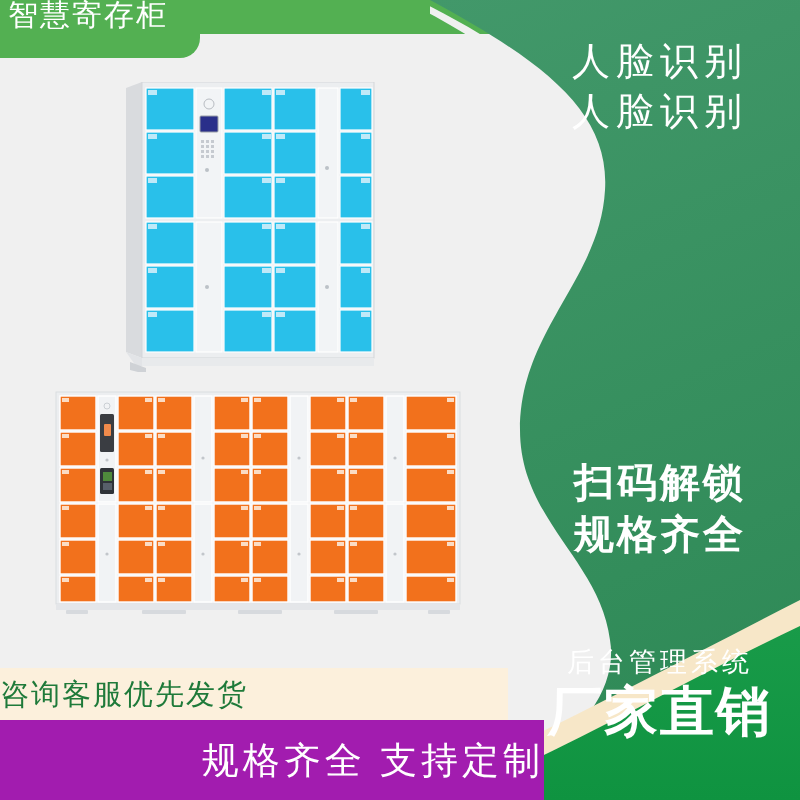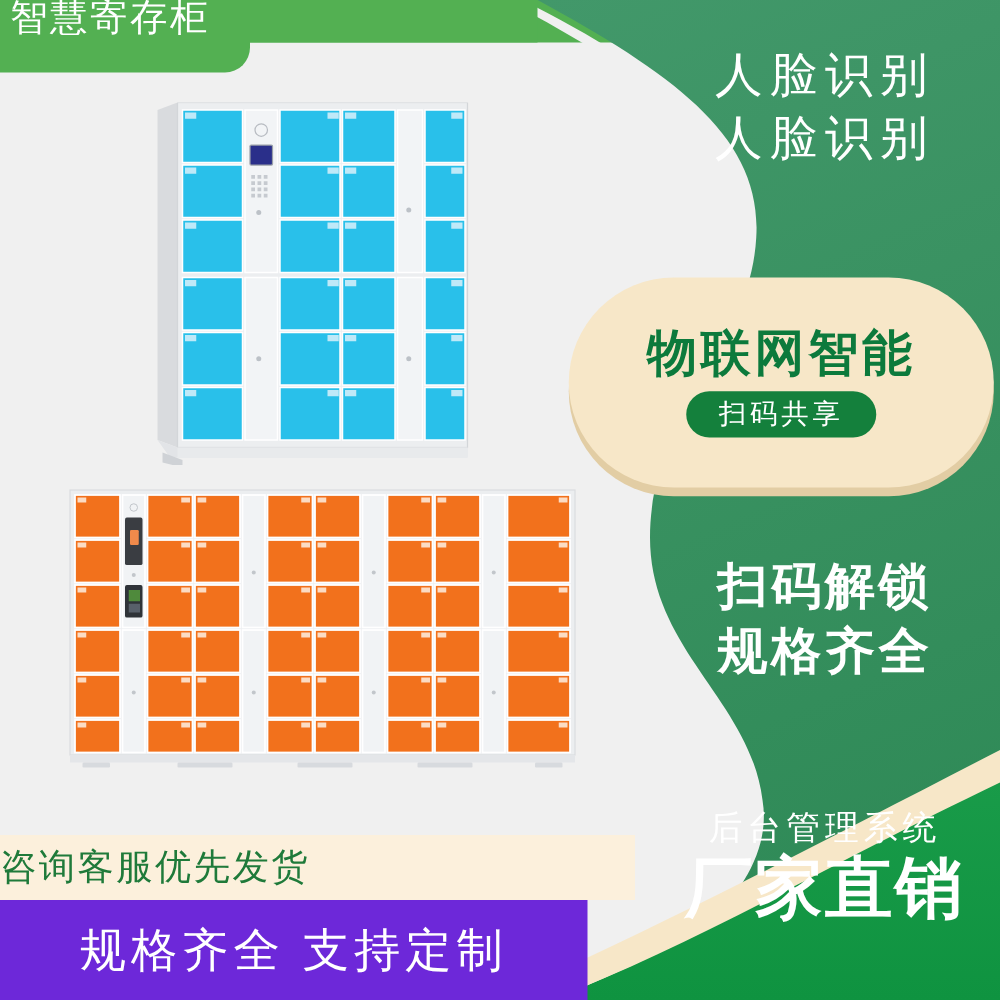--- a/index.html
+++ b/index.html
@@ -56,21 +56,21 @@
     color: #0c7a3c; font-size: 40px; font-weight: 700;
     letter-spacing: 3px; line-height: 1;
   }
   .pill {
     background: #14803c; color: #ffffff;
     font-size: 22px; letter-spacing: 3px;
     border-radius: 22px;
     padding: 7px 26px 8px; line-height: 1;
   }
 
-  .feat-2 { left: 520px; top: 443px; width: 280px; }
+  .feat-2 { left: 520px; top: 456px; width: 280px; }
   .feat-2 .line {
     color: #ffffff; font-size: 40px; font-weight: 700;
     letter-spacing: 3px; line-height: 1.3;
   }
 
   .feat-3 { left: 515px; top: 646px; width: 290px; }
   .feat-3 .sub {
     color: #ffffff; font-size: 27px; letter-spacing: 4px;
     font-weight: 400; line-height: 1.25;
   }
@@ -84,23 +84,23 @@
     position: absolute; left: 0; top: 668px;
     width: 508px; height: 52px;
     background: #fcf0dc;
     display: flex; align-items: center; 
   }
   .band-cream span {
     color: #1f7a3a; font-size: 29px; letter-spacing: 2px; line-height: 1;
   }
   .band-green {
     position: absolute; left: 0; top: 720px;
-    width: 470px; height: 80px;
-    background: #6d28d9;
-    display: flex; align-items: center; justify-content: center;
+    width: 544px; height: 80px;
+    background: #a21caf;
+    display: flex; align-items: center; justify-content: flex-end;
   }
   .band-green span {
     color: #ffffff; font-size: 37px; letter-spacing: 4px; line-height: 1;
   }
 
   
   .product { position: absolute; }
   #locker-blue { left: 112px; top: 82px; width: 268px; height: 290px; }
   #locker-orange { left: 52px; top: 388px; width: 412px; height: 232px; }
 </style>
@@ -412,24 +412,20 @@
       <rect x="395" y="154" width="7" height="4"></rect>
         <rect x="395" y="190" width="7" height="4"></rect>
     </g>
   </svg>
 
   <div class="txt-block feat-1">
     <div class="line">人脸识别</div>
     <div class="line">人脸识别</div>
   </div>
 
-  <div class="oval-panel">
-    <div class="headline">物联网智能</div>
-    <div class="pill">扫码共享</div>
-  </div>
 
   <div class="txt-block feat-2">
     <div class="line">扫码解锁</div>
     <div class="line">规格齐全</div>
   </div>
 
   <div class="txt-block feat-3">
     <div class="sub">后台管理系统</div>
     <div class="big">厂家直销</div>
   </div>

